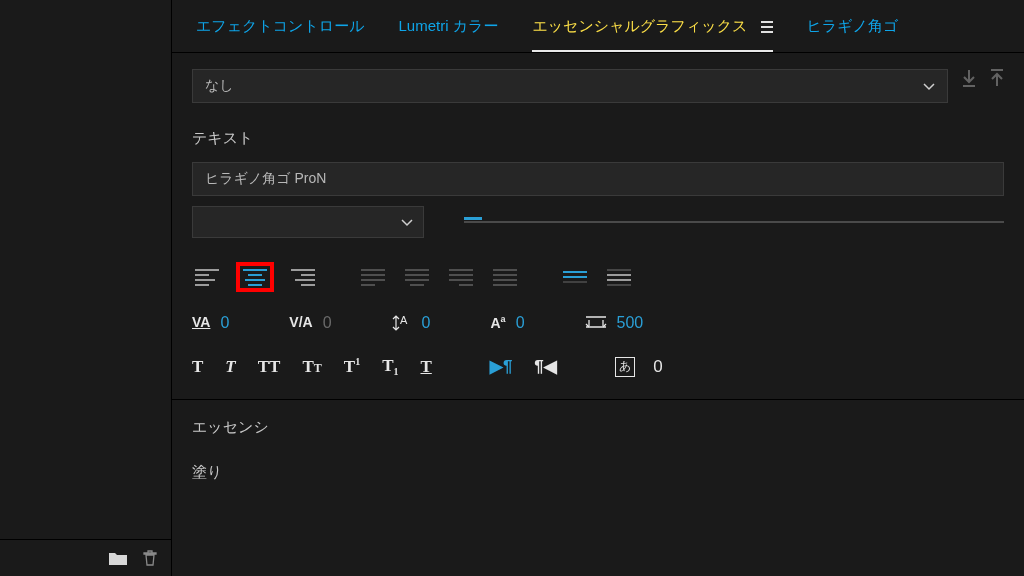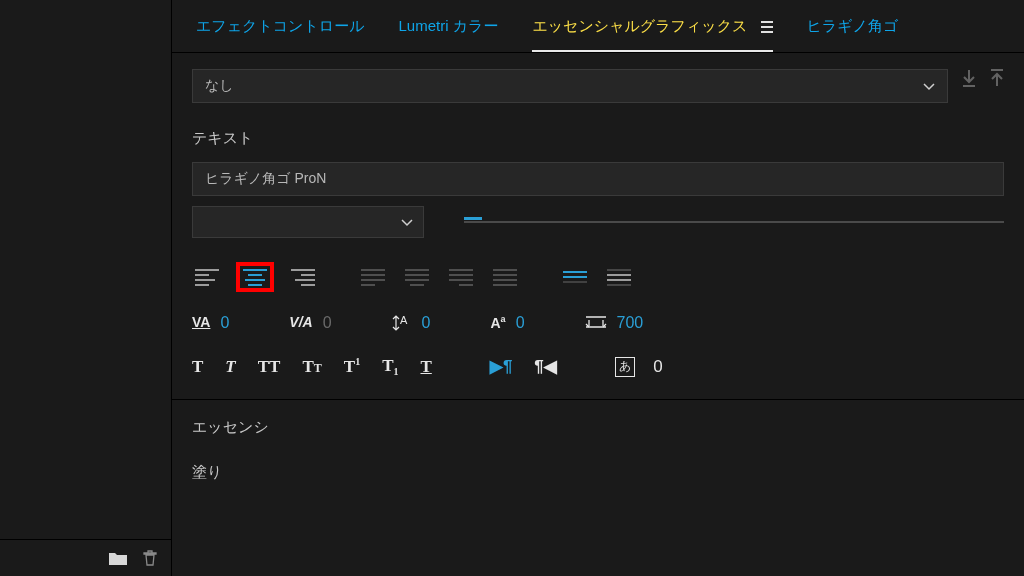--- a/index.html
+++ b/index.html
@@ -204,21 +204,21 @@
             </div>
         </div>
       </div>
 
       <div class="metric-row">
         <div class="metric">
           <span class="m-ico" style="text-decoration:underline;font-size:14px">VA</span>
           <span class="m-val">0</span>
         </div>
         <div class="metric">
-          <span class="m-ico" style="font-style:italic;font-size:14px">V/A</span>
+          <span class="m-ico" style="font-size:14px">V/A</span>
           <span class="m-val dim">0</span>
         </div>
         <div class="metric">
           <span class="ico">
             <svg width="20" height="18" viewBox="0 0 20 18">
                 <text x="8" y="10" font-size="11" fill="#e6e6e6">A</text>
                 <path d="M4 2v14M1 5l3-3 3 3M1 13l3 3 3-3" stroke="#e6e6e6" stroke-width="1.2" fill="none"></path>
               </svg>
           </span>
           <span class="m-val">0</span>
@@ -227,21 +227,21 @@
           <span class="m-ico" style="font-size:14px">A<sup style="font-size:9px">a</sup></span>
           <span class="m-val">0</span>
         </div>
         <div class="metric">
           <span class="ico">
             <svg width="22" height="14" viewBox="0 0 22 14">
                 <path d="M1 1h20M1 11h20M4 4v6M18 4v6" stroke="#e6e6e6" stroke-width="1.3"></path>
                 <path d="M1 8l3 3M21 8l-3 3" stroke="#e6e6e6" stroke-width="1.3" fill="none"></path>
               </svg>
           </span>
-          <span class="m-val">700</span>
+          <span class="m-val">500</span>
         </div>
       </div>
 
       <div class="style-row">
         <span class="tsu" style="font-weight:900">T</span>
         <span class="tsu" style="font-style:italic;font-weight:700">T</span>
         <span class="tsu" style="font-weight:700">TT</span>
         <span class="tsu" style="font-weight:700">T<span style="font-size:12px">T</span></span>
         <span class="tsu" style="font-weight:700">T<sup style="font-size:10px">1</sup></span>
         <span class="tsu" style="font-weight:700">T<sub style="font-size:10px">1</sub></span>

